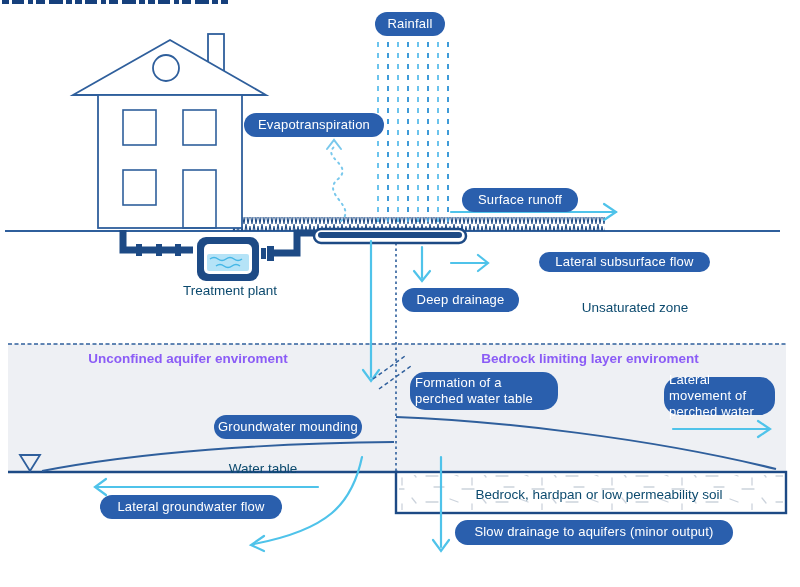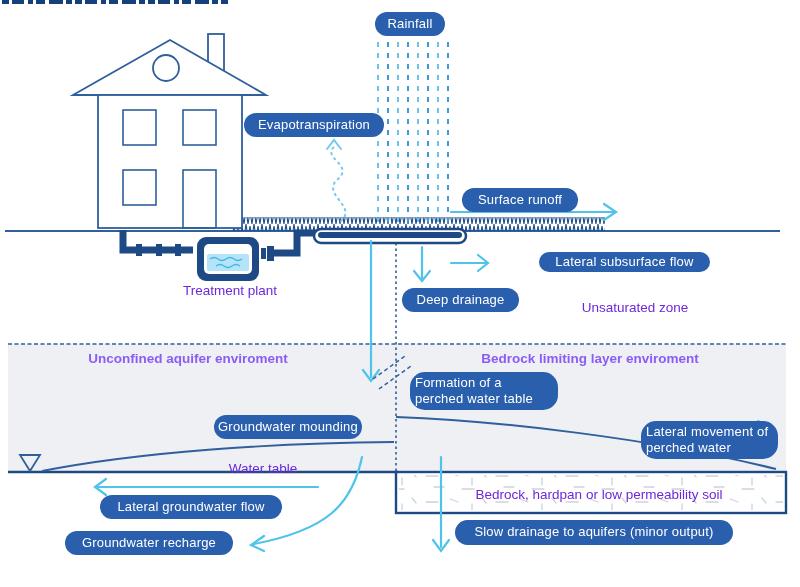--- a/index.html
+++ b/index.html
@@ -13,21 +13,21 @@
     background:#2a5fad;color:#fff;border-radius:999px;
     display:flex;align-items:center;justify-content:center;
     font-size:13px;font-weight:500;letter-spacing:.2px;line-height:1.25;
     text-align:center;white-space:nowrap;
   }
   .pill.twoline{
     border-radius:15px;justify-content:flex-start;text-align:left;
     padding:2px 5px;white-space:normal;
   }
   .txt{
-    color:#6d28d9;font-size:13.5px;display:flex;align-items:center;
+    color:#0c4a6e;font-size:13.5px;display:flex;align-items:center;
     justify-content:center;text-align:center;white-space:nowrap;
   }
   .txt.bold{font-weight:700;color:#8b5cf6;}
 </style>
 </head>
 <body>
 
 <div class="stage">
 
   <svg width="800" height="587" viewBox="0 0 800 587">
@@ -160,24 +160,23 @@
       <line x1="379" y1="389" x2="411" y2="366"></line>
     </g>
   </svg>
 
   <div class="lbl pill" style="left:375px;top:12px;width:70px;height:24px;">Rainfall</div>
   <div class="lbl pill" style="left:244px;top:113px;width:140px;height:24px;">Evapotranspiration</div>
   <div class="lbl pill" style="left:462px;top:188px;width:116px;height:24px;">Surface runoff</div>
   <div class="lbl pill" style="left:496px;top:252px;width:171px;height:20px;margin-left:43px;">Lateral subsurface flow</div>
   <div class="lbl pill" style="left:402px;top:288px;width:117px;height:24px;">Deep drainage</div>
   <div class="lbl pill twoline" style="left:410px;top:372px;width:148px;height:38px;">Formation of a perched water table</div>
-  <div class="lbl pill twoline" style="left:641px;top:377px;width:137px;height:38px;margin-top:44px;">Lateral movement of perched water</div>
+  <div class="lbl pill twoline" style="left:664px;top:377px;width:111px;height:38px;">Lateral movement of perched water</div>
   <div class="lbl pill" style="left:214px;top:415px;width:148px;height:24px;">Groundwater mounding</div>
   <div class="lbl pill" style="left:100px;top:495px;width:182px;height:24px;">Lateral groundwater flow</div>
-  <div class="lbl pill" style="left:65px;top:531px;width:168px;height:24px;">Groundwater recharge</div>
   <div class="lbl pill" style="left:455px;top:520px;width:278px;height:25px;">Slow drainage to aquifers (minor output)</div>
 
   <div class="lbl txt" style="left:167px;top:281px;width:126px;height:18px;">Treatment plant</div>
   <div class="lbl txt" style="left:570px;top:298px;width:130px;height:18px;">Unsaturated zone</div>
   <div class="lbl txt bold" style="left:38px;top:350px;width:300px;height:17px;">Unconfined aquifer enviroment</div>
   <div class="lbl txt bold" style="left:440px;top:350px;width:300px;height:17px;">Bedrock limiting layer enviroment</div>
   <div class="lbl txt" style="left:213px;top:451px;width:100px;height:18px;margin-top:8px;">Water table</div>
   <div class="lbl txt" style="left:438px;top:485px;width:322px;height:18px;">Bedrock, hardpan or low permeability soil</div>
 
 </div>

